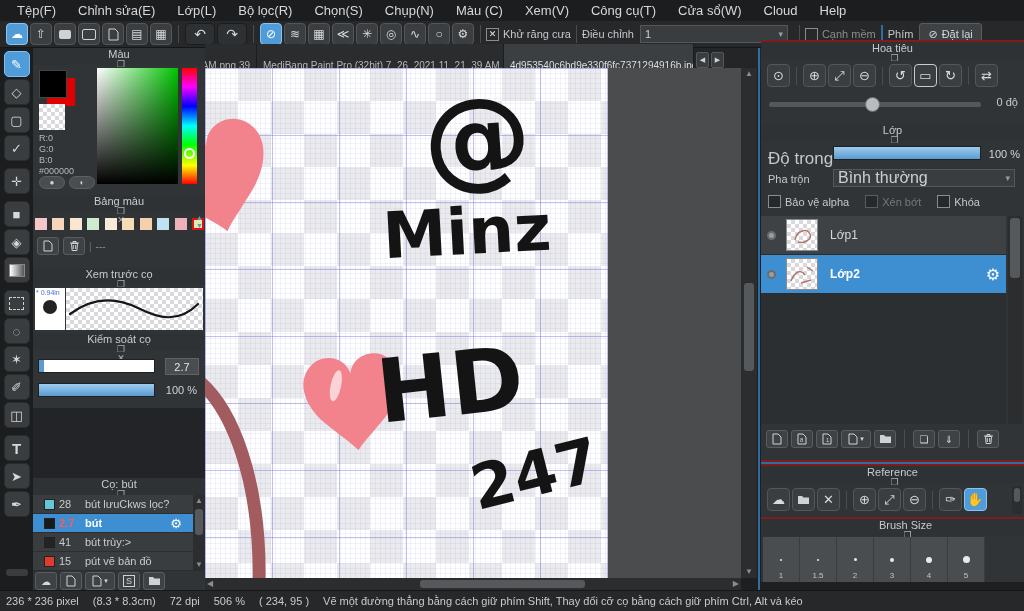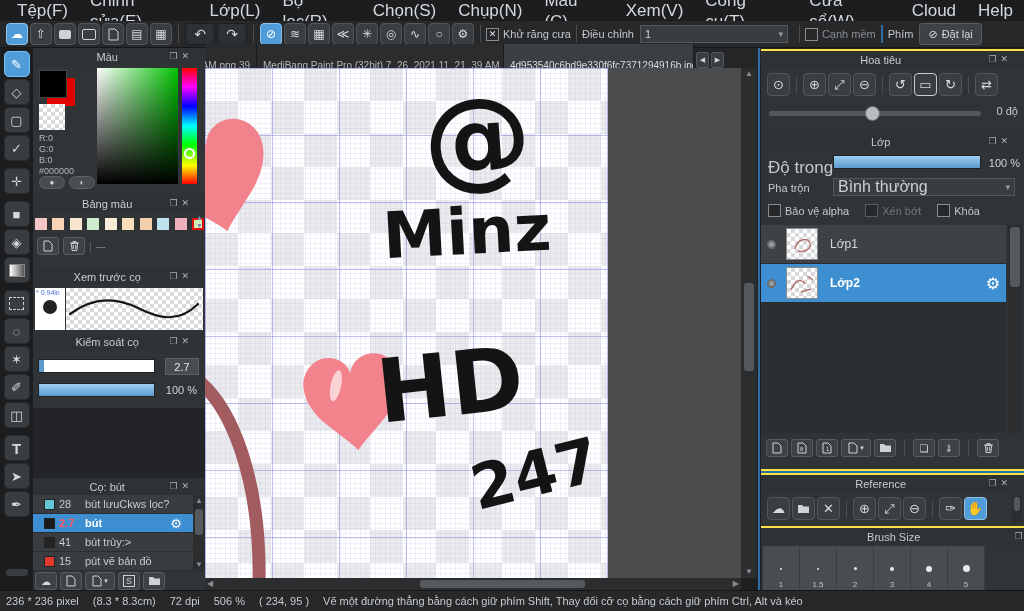--- a/index.html
+++ b/index.html
@@ -1,21 +1,21 @@
 <!DOCTYPE html>
 <html><head>
 <meta charset="utf-8">
 <style>
   html,body{margin:0;padding:0;background:#111;}
   #app{position:relative;width:1024px;height:611px;background:#1d1f21;overflow:hidden;
        font-family:"Liberation Sans","DejaVu Sans",sans-serif;color:#d2d5d8;-webkit-font-smoothing:antialiased;}
   .abs{position:absolute;}
   
   .menubar{left:0;top:0;width:1024px;height:21px;background:#1b1d1f;display:flex;align-items:center;
-           padding-left:6px;font-size:17px;color:#d6d9dc;box-sizing:border-box;}
+           padding-left:6px;font-size:13px;color:#d6d9dc;box-sizing:border-box;}
   .menu-item{padding:0 11px;line-height:21px;cursor:default;}
   
   .toolbar{left:0;top:21px;width:1024px;height:27px;background:#26282a;display:flex;align-items:center;
            padding:0 5px;box-sizing:border-box;border-bottom:1px solid #141618;font-size:11px;}
   .tb{width:22px;height:22px;margin:0 1px;background:#3b3e41;border:1px solid #54575a;border-radius:4px;
       display:flex;align-items:center;justify-content:center;color:#d8dbde;font-size:12px;box-sizing:border-box;}
   .tb.on{background:#4f9cd9;border-color:#8cc4ee;color:#fff;}
   .tb.flat{background:#2e3134;border-color:#1a1c1e;width:30px;font-size:14px;}
   .vsep{width:1px;height:18px;background:#4a4d50;margin:0 5px;}
   .cb{width:11px;height:11px;border:1px solid #8a8d90;background:#26282a;display:inline-flex;align-items:center;
@@ -30,21 +30,21 @@
   .toolcol{left:0;top:48px;width:33px;height:542px;background:#1b1d1f;display:flex;flex-direction:column;
            align-items:center;padding-top:2px;box-sizing:border-box;}
   .tool{width:26px;height:26px;margin:1px 0;background:#3a3d40;border:1px solid #2a2c2e;border-radius:5px;
         display:flex;align-items:center;justify-content:center;color:#d5d8db;font-size:13px;box-sizing:border-box;}
   .tool.on{background:#4f9cd9;color:#fff;border-color:#7ec0f0;}
   .tgap{height:5px;}
   .grad-ic{width:14px;height:11px;background:linear-gradient(90deg,#fff,#555);border:1px solid #888;}
   .marq-ic{width:13px;height:11px;border:1px dashed #cfd2d5;}
   .colscroll{width:22px;height:7px;background:#3a3d40;border-radius:3px;margin-top:auto;margin-bottom:14px;}
   
-  .pnl-hdr{height:17px;background:#2f3235;display:flex;align-items:center;padding:0 16px;box-sizing:border-box;}
+  .pnl-hdr{height:17px;background:#2f3235;display:flex;align-items:center;padding:0 6px;box-sizing:border-box;flex-direction:column;}
   .pnl-title{flex:1;text-align:center;font-size:11px;color:#c8cbce;}
   .ph-ic{color:#aeb1b4;font-size:9px;margin-left:4px;line-height:1;}
   .leftpanels{left:33px;top:48px;width:172px;height:542px;background:#26282a;}
   .panel{position:absolute;left:0;width:172px;background:#313437;box-sizing:border-box;}
   
   .swz{position:absolute;box-sizing:border-box;}
   .rgbtxt{font-size:9px;color:#b5b8bb;line-height:11px;}
   .pillbtn{width:26px;height:13px;border-radius:7px;background:#4a4d50;border:1px solid #5e6164;display:flex;
            align-items:center;justify-content:center;font-size:8px;color:#cfd2d5;}
   .svbox{background-image:linear-gradient(to top,#000,rgba(0,0,0,0)),linear-gradient(to right,#fff,#00c400);}
@@ -86,21 +86,21 @@
       linear-gradient(rgba(130,130,215,.10) 1px,transparent 1px),
       linear-gradient(90deg,rgba(130,130,215,.10) 1px,transparent 1px),
       linear-gradient(45deg,#ebebed 25%,transparent 25%,transparent 75%,#ebebed 75%),
       linear-gradient(45deg,#ebebed 25%,transparent 25%,transparent 75%,#ebebed 75%);
     background-size:67px 67px,67px 67px,5px 5px,5px 5px,66px 66px,66px 66px;
     background-position:0 0,0 0,0 0,0 0,0 0,33px 33px;}
   .sbar{background:#2b2d2f;box-sizing:border-box;}
   .sthumb{background:#56595c;border-radius:3px;}
   .sarr{color:#8a8d90;font-size:8px;text-align:center;line-height:12px;}
   
-  .rightpanels{left:761px;top:49px;width:263px;height:542px;background:#fde047;}
+  .rightpanels{left:761px;top:40px;width:263px;height:542px;background:#7f1d1d;}
   .nb{width:23px;height:23px;background:#3b3e41;border:1px solid #54575a;border-radius:4px;display:flex;
       align-items:center;justify-content:center;color:#d8dbde;font-size:13px;box-sizing:border-box;margin:0 1px;}
   .nb.on{background:#4f9cd9;border-color:#8cc4ee;color:#fff;}
   .nb.hl{border-color:#c9ccce;}
   .slidertrack{height:5px;background:#55585b;border-radius:3px;}
   .sliderthumb{width:15px;height:15px;border-radius:50%;background:#b9bcbf;border:1px solid #6a6d70;box-sizing:border-box;}
   .lrow{display:flex;align-items:center;height:39px;background:#3f4245;border-bottom:1px solid #2a2c2e;
         padding:0 6px;box-sizing:border-box;font-size:12px;color:#d5d8db;}
   .lrow.sel{background:#3d8fd1;color:#fff;font-weight:bold;}
   .eyedot{width:9px;height:9px;border-radius:50%;background:#9a9da0;border:2px solid #6a6d70;box-sizing:border-box;}

